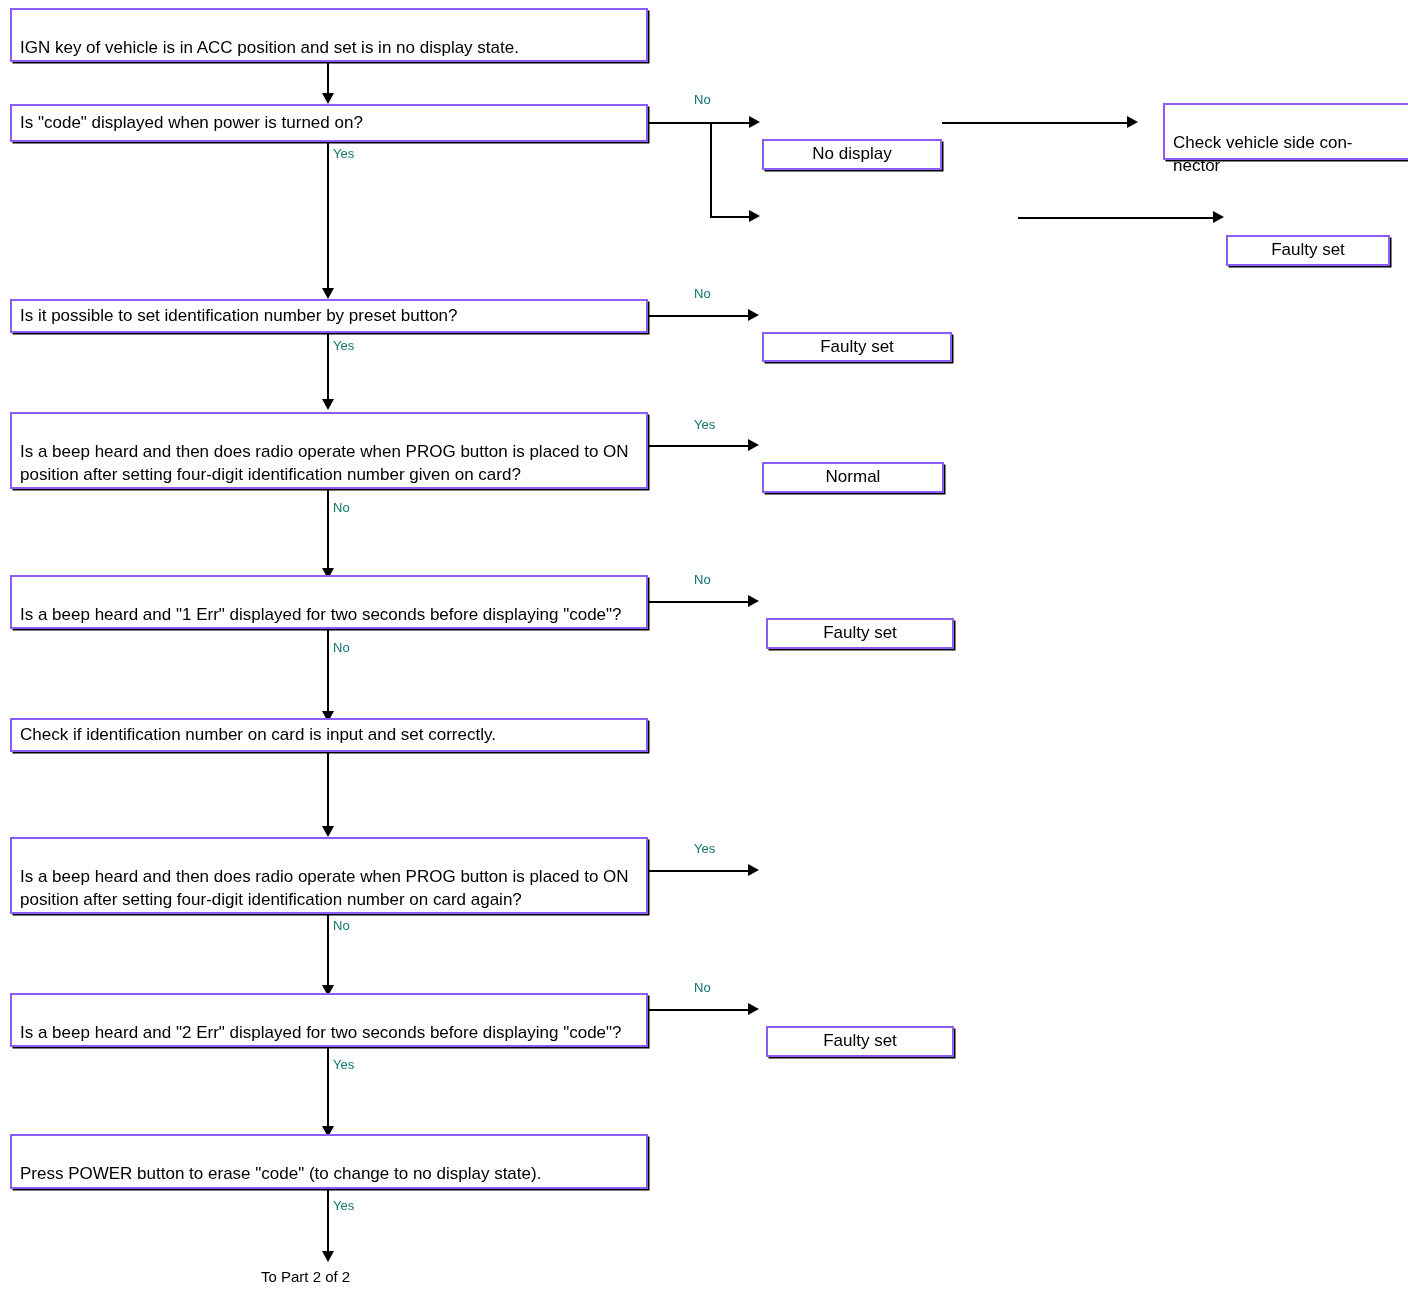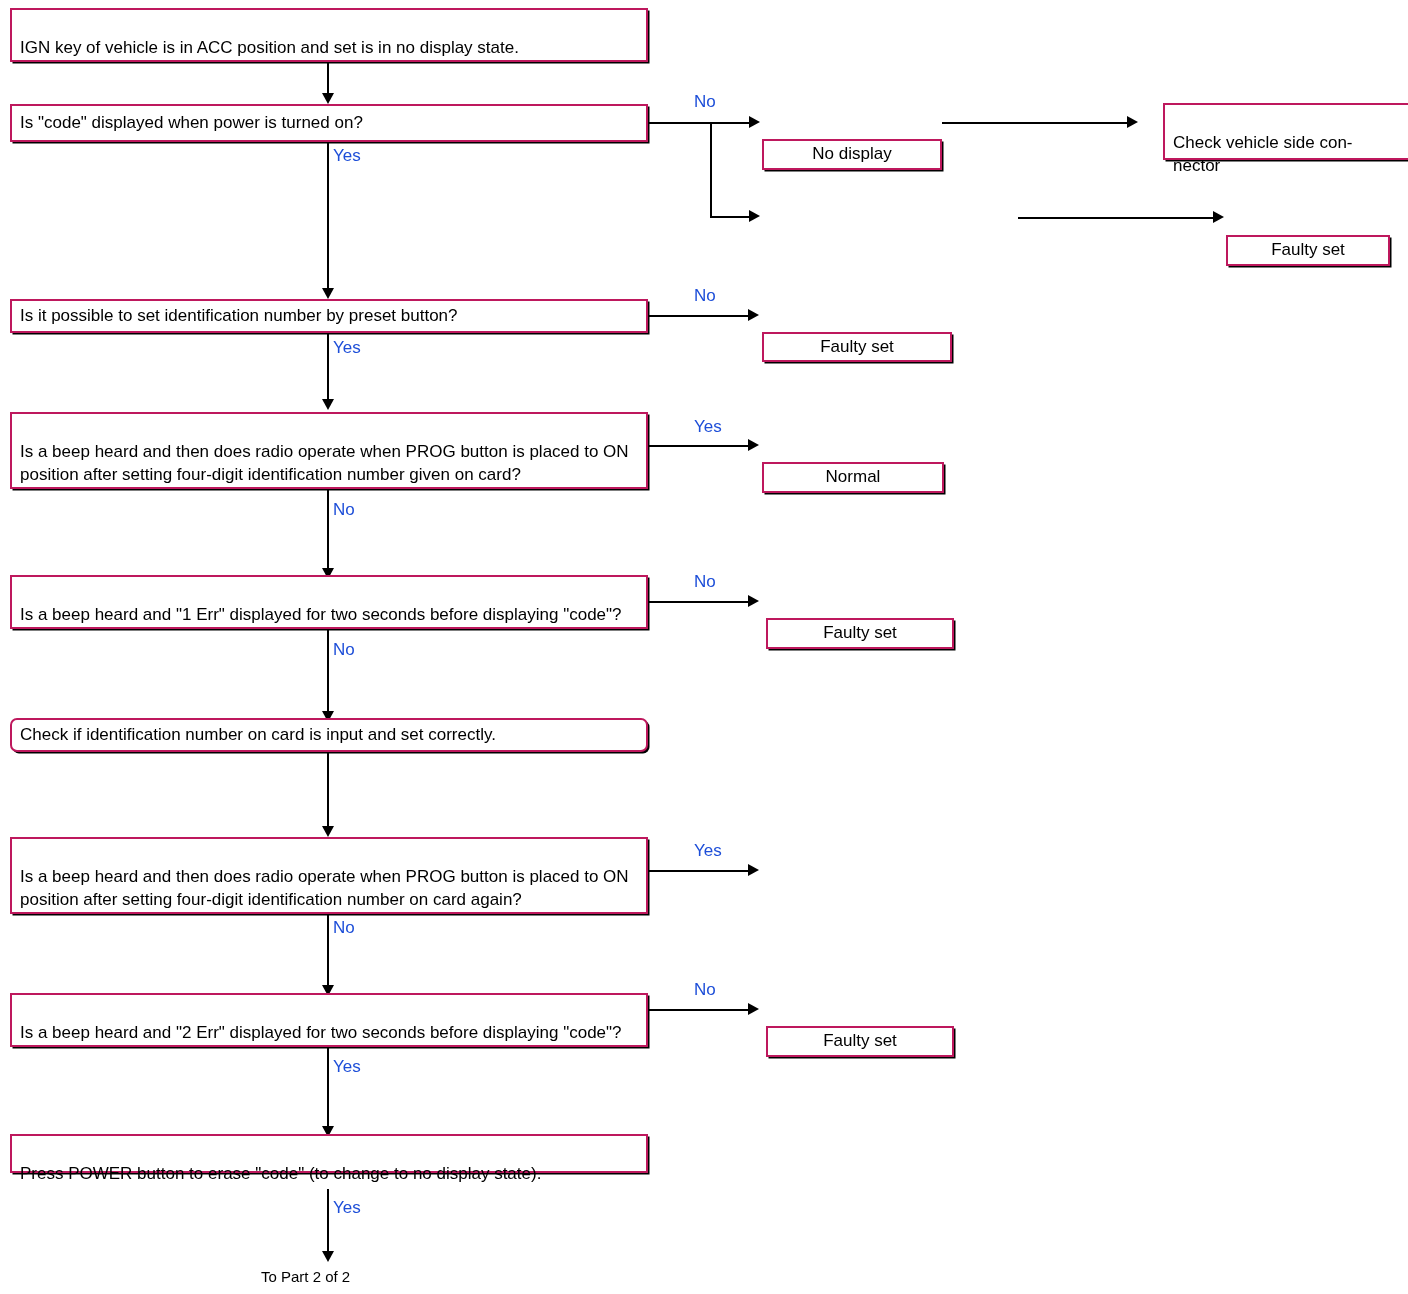--- a/index.html
+++ b/index.html
@@ -11,21 +11,21 @@
     position: relative;
     width: 1408px;
     height: 1294px;
     background: #ffffff;
     font-family: "Liberation Sans", sans-serif;
     overflow: hidden;
   }
   .node {
     position: absolute;
     box-sizing: border-box;
-    border: 2px solid #be185d;
+    border: 2px solid #8b5cf6;
     background: #ffffff;
     color: #000000;
     font-size: 17px;
     line-height: 1.32;
     font-family: "Liberation Sans", sans-serif;
     padding: 5px 8px 4px 8px;
     white-space: pre-line;
     
     box-shadow: 2px 2px 0 -0.5px #000000;
   }
@@ -67,23 +67,23 @@
   .arrow-right {
     position: absolute;
     width: 0;
     height: 0;
     border-top: 6px solid transparent;
     border-bottom: 6px solid transparent;
     border-left: 11px solid #000000;
   }
   .edge-label {
     position: absolute;
-    font-size: 17px;
-    font-family: "Liberation Sans", sans-serif;
-    color: #1d4ed8;
+    font-size: 13px;
+    font-family: "Liberation Sans", sans-serif;
+    color: #0f766e;
     white-space: nowrap;
   }
   .terminal-label {
     position: absolute;
     font-size: 15px;
     font-weight: normal;
     font-family: "Liberation Sans", sans-serif;
     color: #000000;
     white-space: nowrap;
   }
@@ -179,21 +179,21 @@
   <div class="edge-label" style="left:694px; top:572px;">No</div>
 
   <div class="node center vcenter" style="left:766px; top:586px; width:188px; height:31px;">
     <span class="txt">Faulty set</span>
   </div>
 
   <div class="vline" style="left:327px; top:629px; height:83px;"></div>
   <div class="arrow-down" style="left:322px; top:711px;"></div>
   <div class="edge-label" style="left:333px; top:640px;">No</div>
 
-  <div class="node vcenter" style="left:10px; top:718px; width:638px; height:34px;border-radius:7px;">
+  <div class="node vcenter" style="left:10px; top:718px; width:638px; height:34px;">
     <span class="txt">Check if identification number on card is input and set correctly.</span>
   </div>
 
   <div class="vline" style="left:327px; top:752px; height:75px;"></div>
   <div class="arrow-down" style="left:322px; top:826px;"></div>
 
   <div class="node" style="left:10px; top:837px; width:638px; height:77px;">
     <span class="txt">Is a beep heard and then does radio operate when PROG button is placed to ON position after setting four-digit identification number on card again?</span>
   </div>
 
@@ -215,21 +215,21 @@
   <div class="edge-label" style="left:694px; top:980px;">No</div>
 
   <div class="node center vcenter" style="left:766px; top:994px; width:188px; height:31px;">
     <span class="txt">Faulty set</span>
   </div>
 
   <div class="vline" style="left:327px; top:1047px; height:80px;"></div>
   <div class="arrow-down" style="left:322px; top:1126px;"></div>
   <div class="edge-label" style="left:333px; top:1057px;">Yes</div>
 
-  <div class="node" style="left:10px; top:1134px; width:638px; height:39px;">
+  <div class="node" style="left:10px; top:1134px; width:638px; height:55px;">
     <span class="txt">Press POWER button to erase "code" (to change to no display state).</span>
   </div>
 
   <div class="vline" style="left:327px; top:1189px; height:63px;"></div>
   <div class="arrow-down" style="left:322px; top:1251px;"></div>
   <div class="edge-label" style="left:333px; top:1198px;">Yes</div>
 
   <div class="terminal-label" style="left:261px; top:1268px;">To Part 2 of 2</div>
 
 </div>

